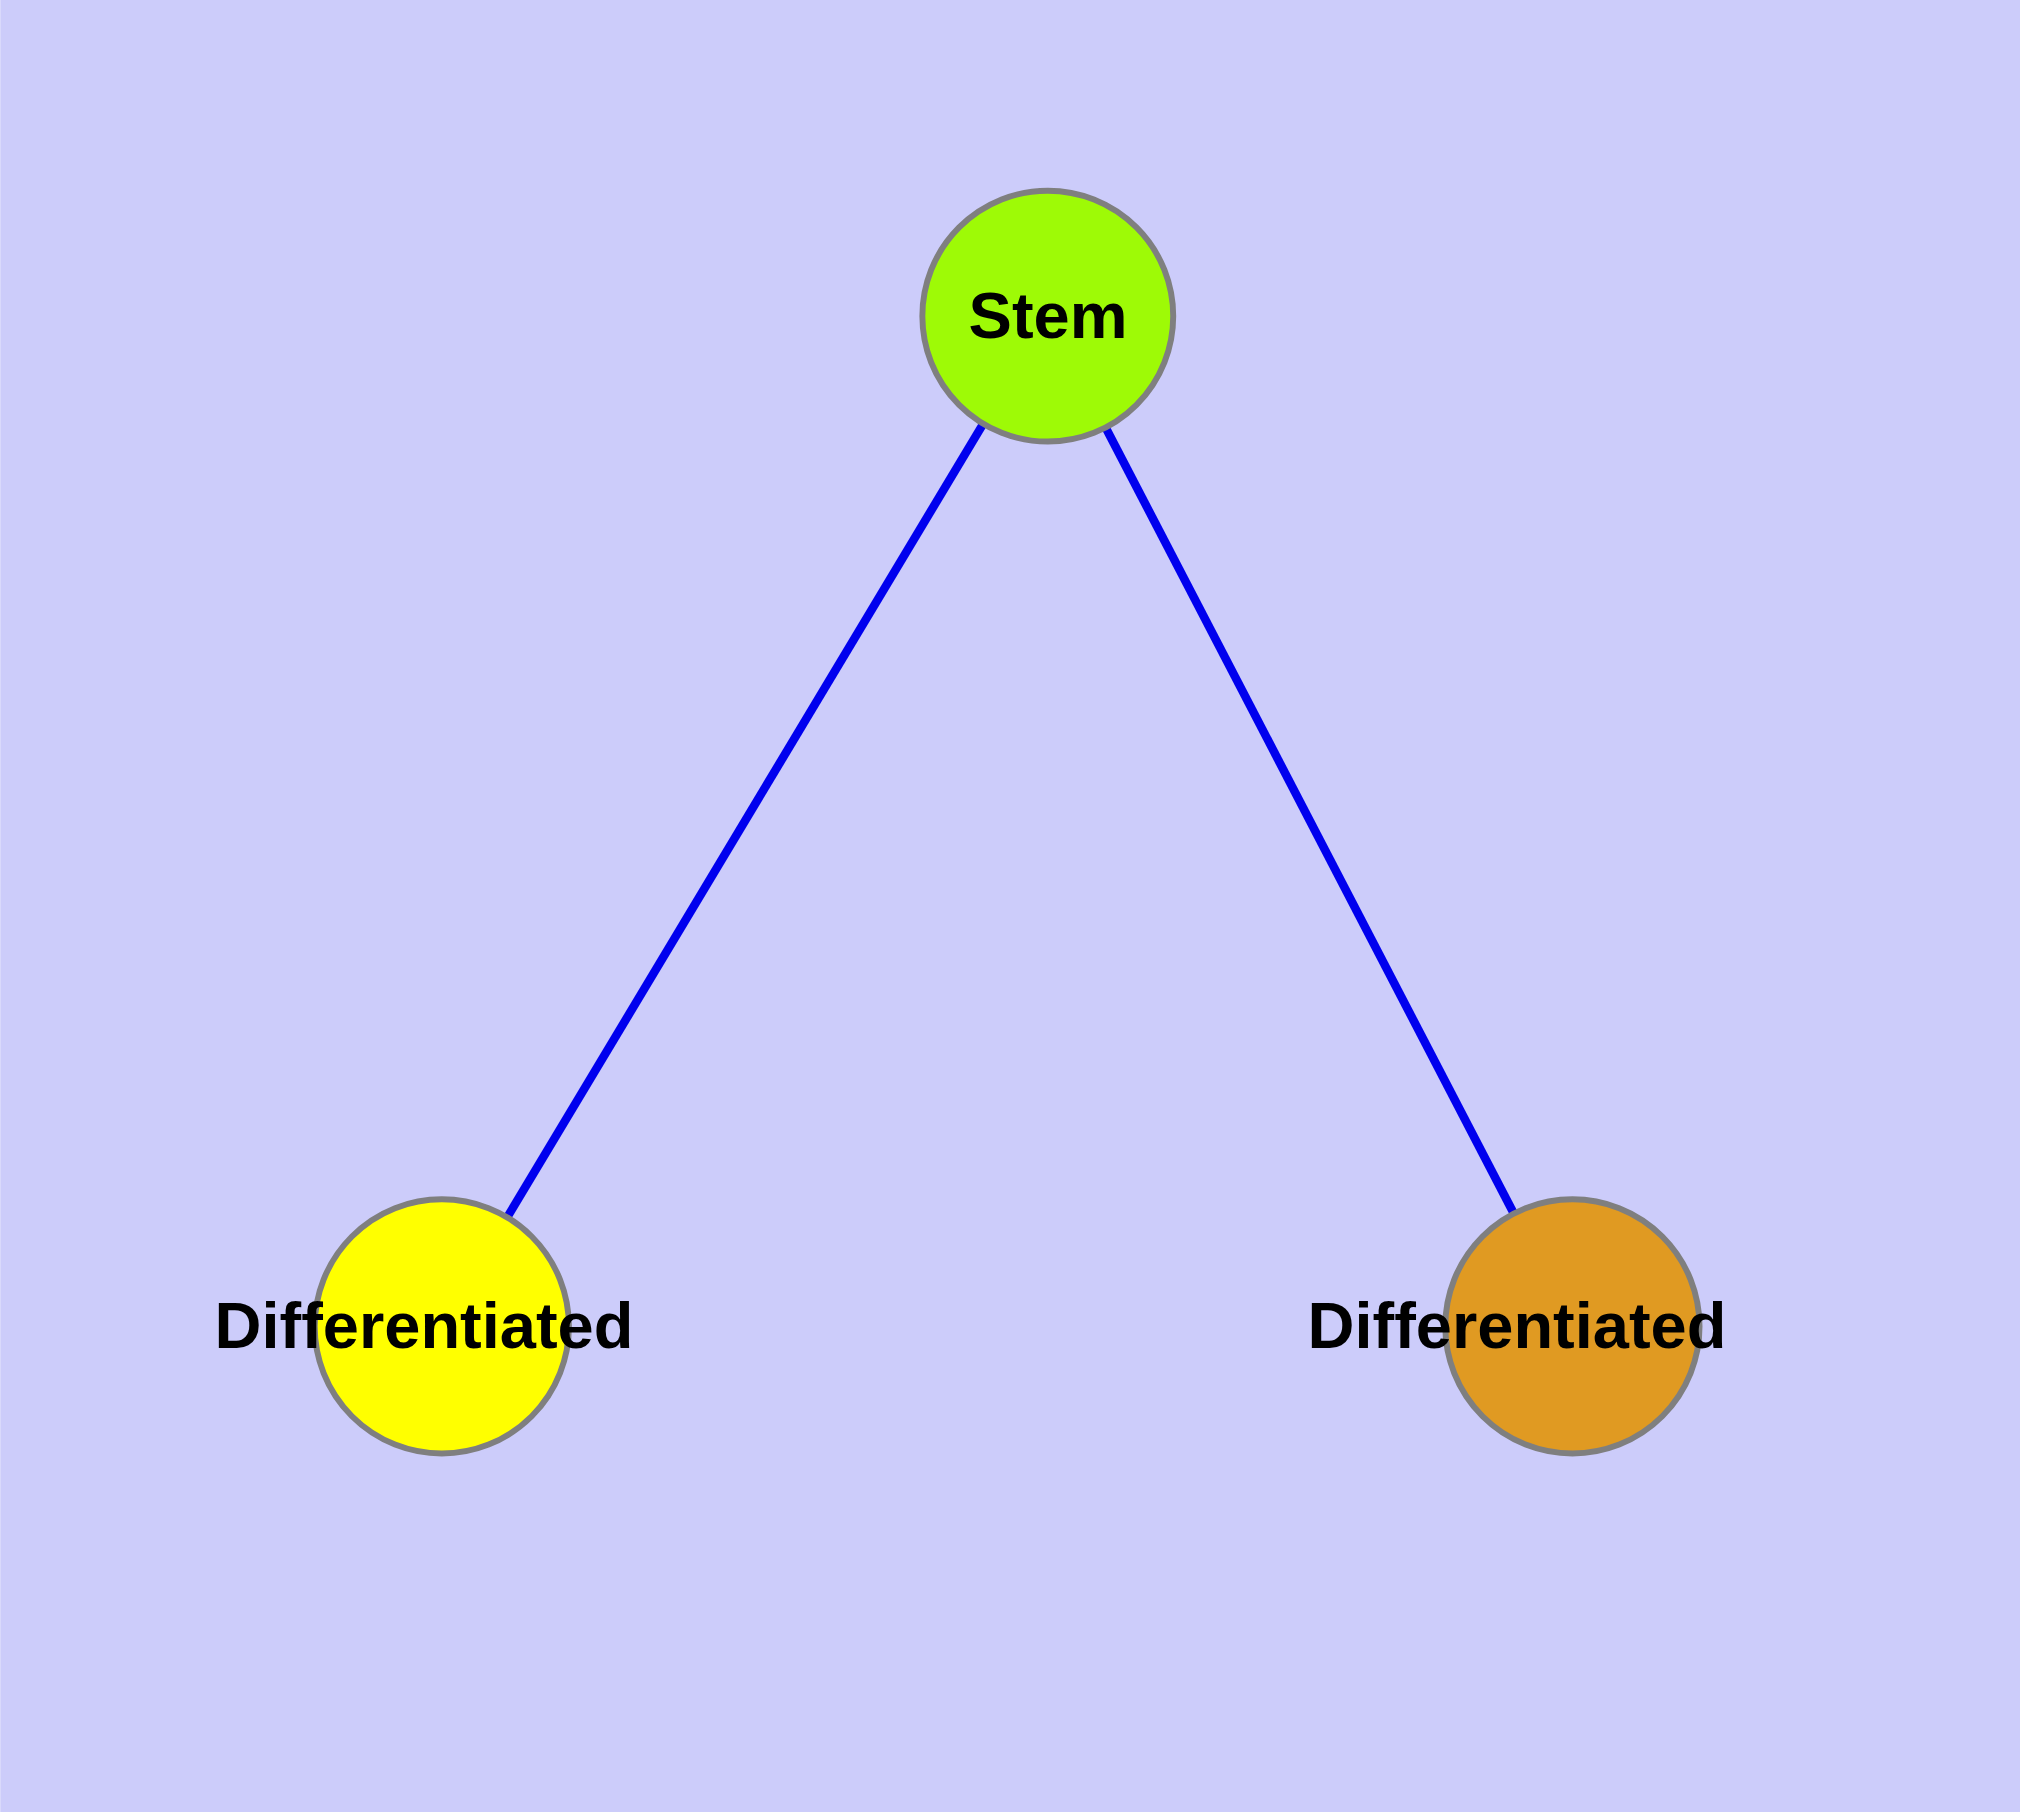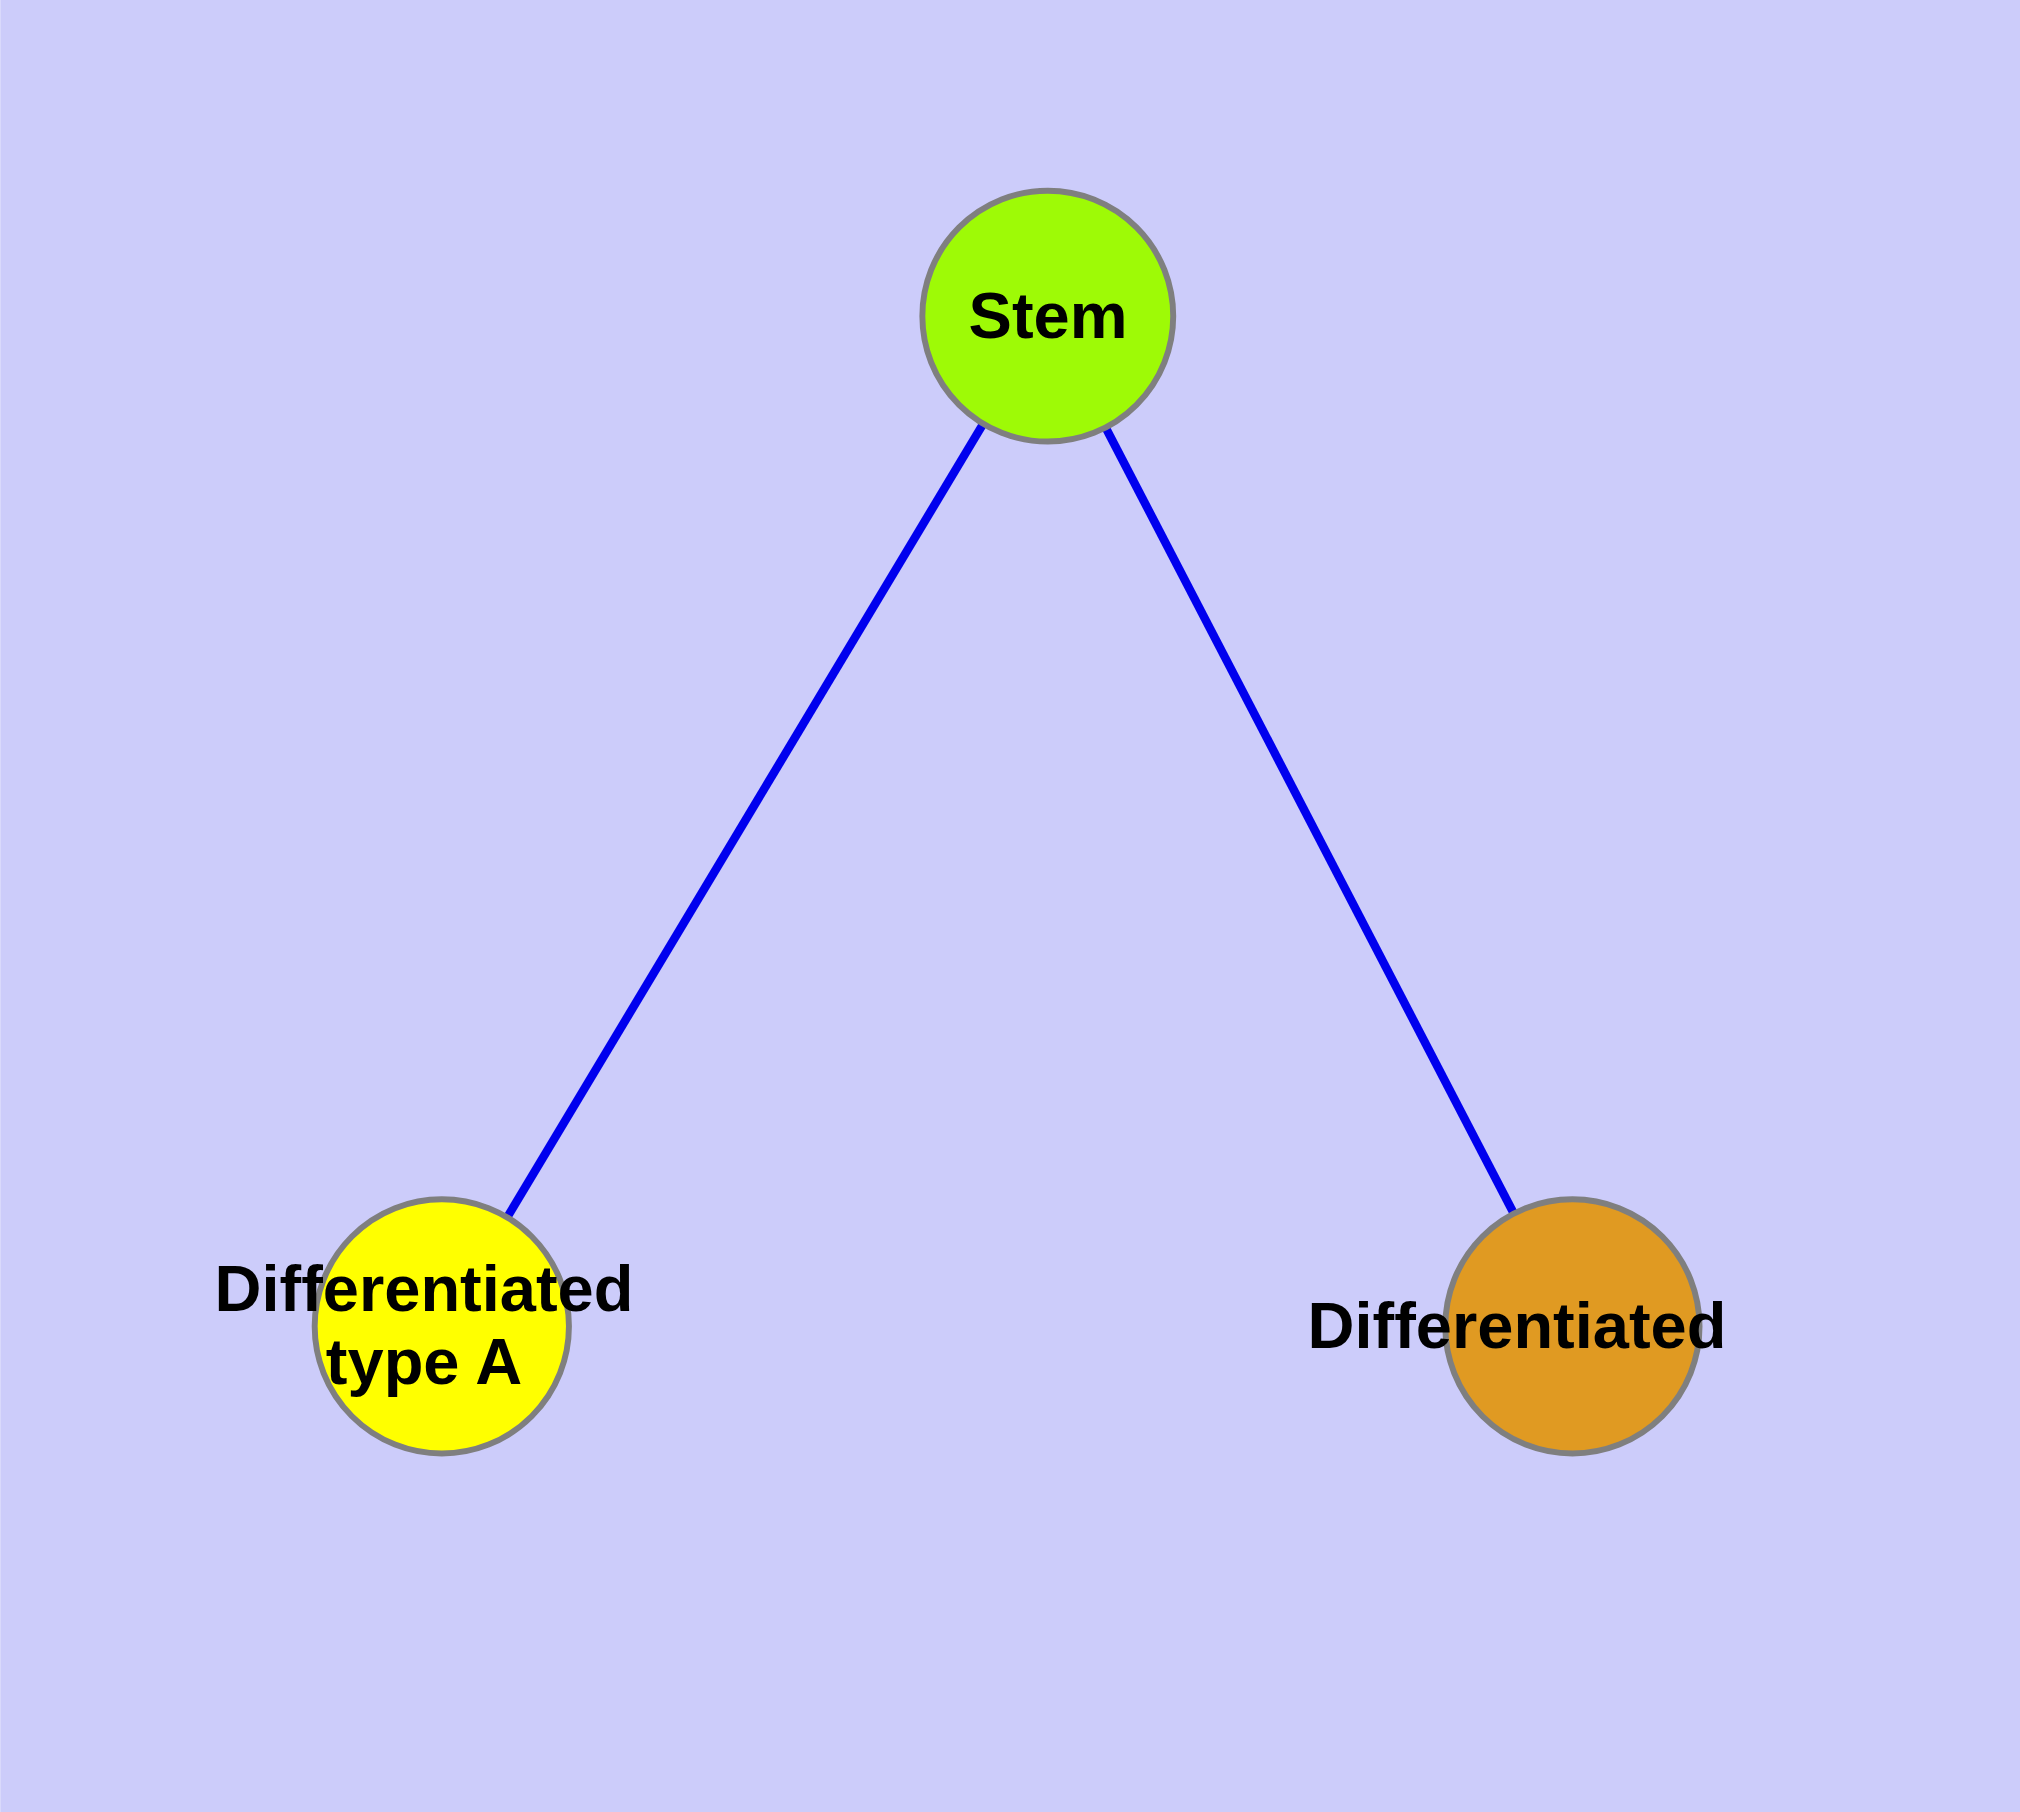--- a/index.html
+++ b/index.html
@@ -54,21 +54,20 @@
         <circle cx="1855" cy="1565" r="150" fill="#e09a22" stroke="#7f7f7f" stroke-width="7"></circle>
       </g>
   </svg>
 
   <div id="label-layer">
       <div class="node-label" style="left: 1048px; top: 316px; font-size: 65px; color: rgb(0, 0, 0);">
         <span class="line">Stem</span>
       </div>
       <div class="node-label" style="left: 424px; top: 1326px; font-size: 65px; color: rgb(0, 0, 0);">
         <span class="line">Differentiated</span>
-        <span class="line">type A</span>
       </div>
       <div class="node-label" style="left: 1517px; top: 1326px; font-size: 65px; color: rgb(0, 0, 0);">
         <span class="line">Differentiated</span>
       </div>
     </div>
 
 </div>
 
 
 </body></html>

